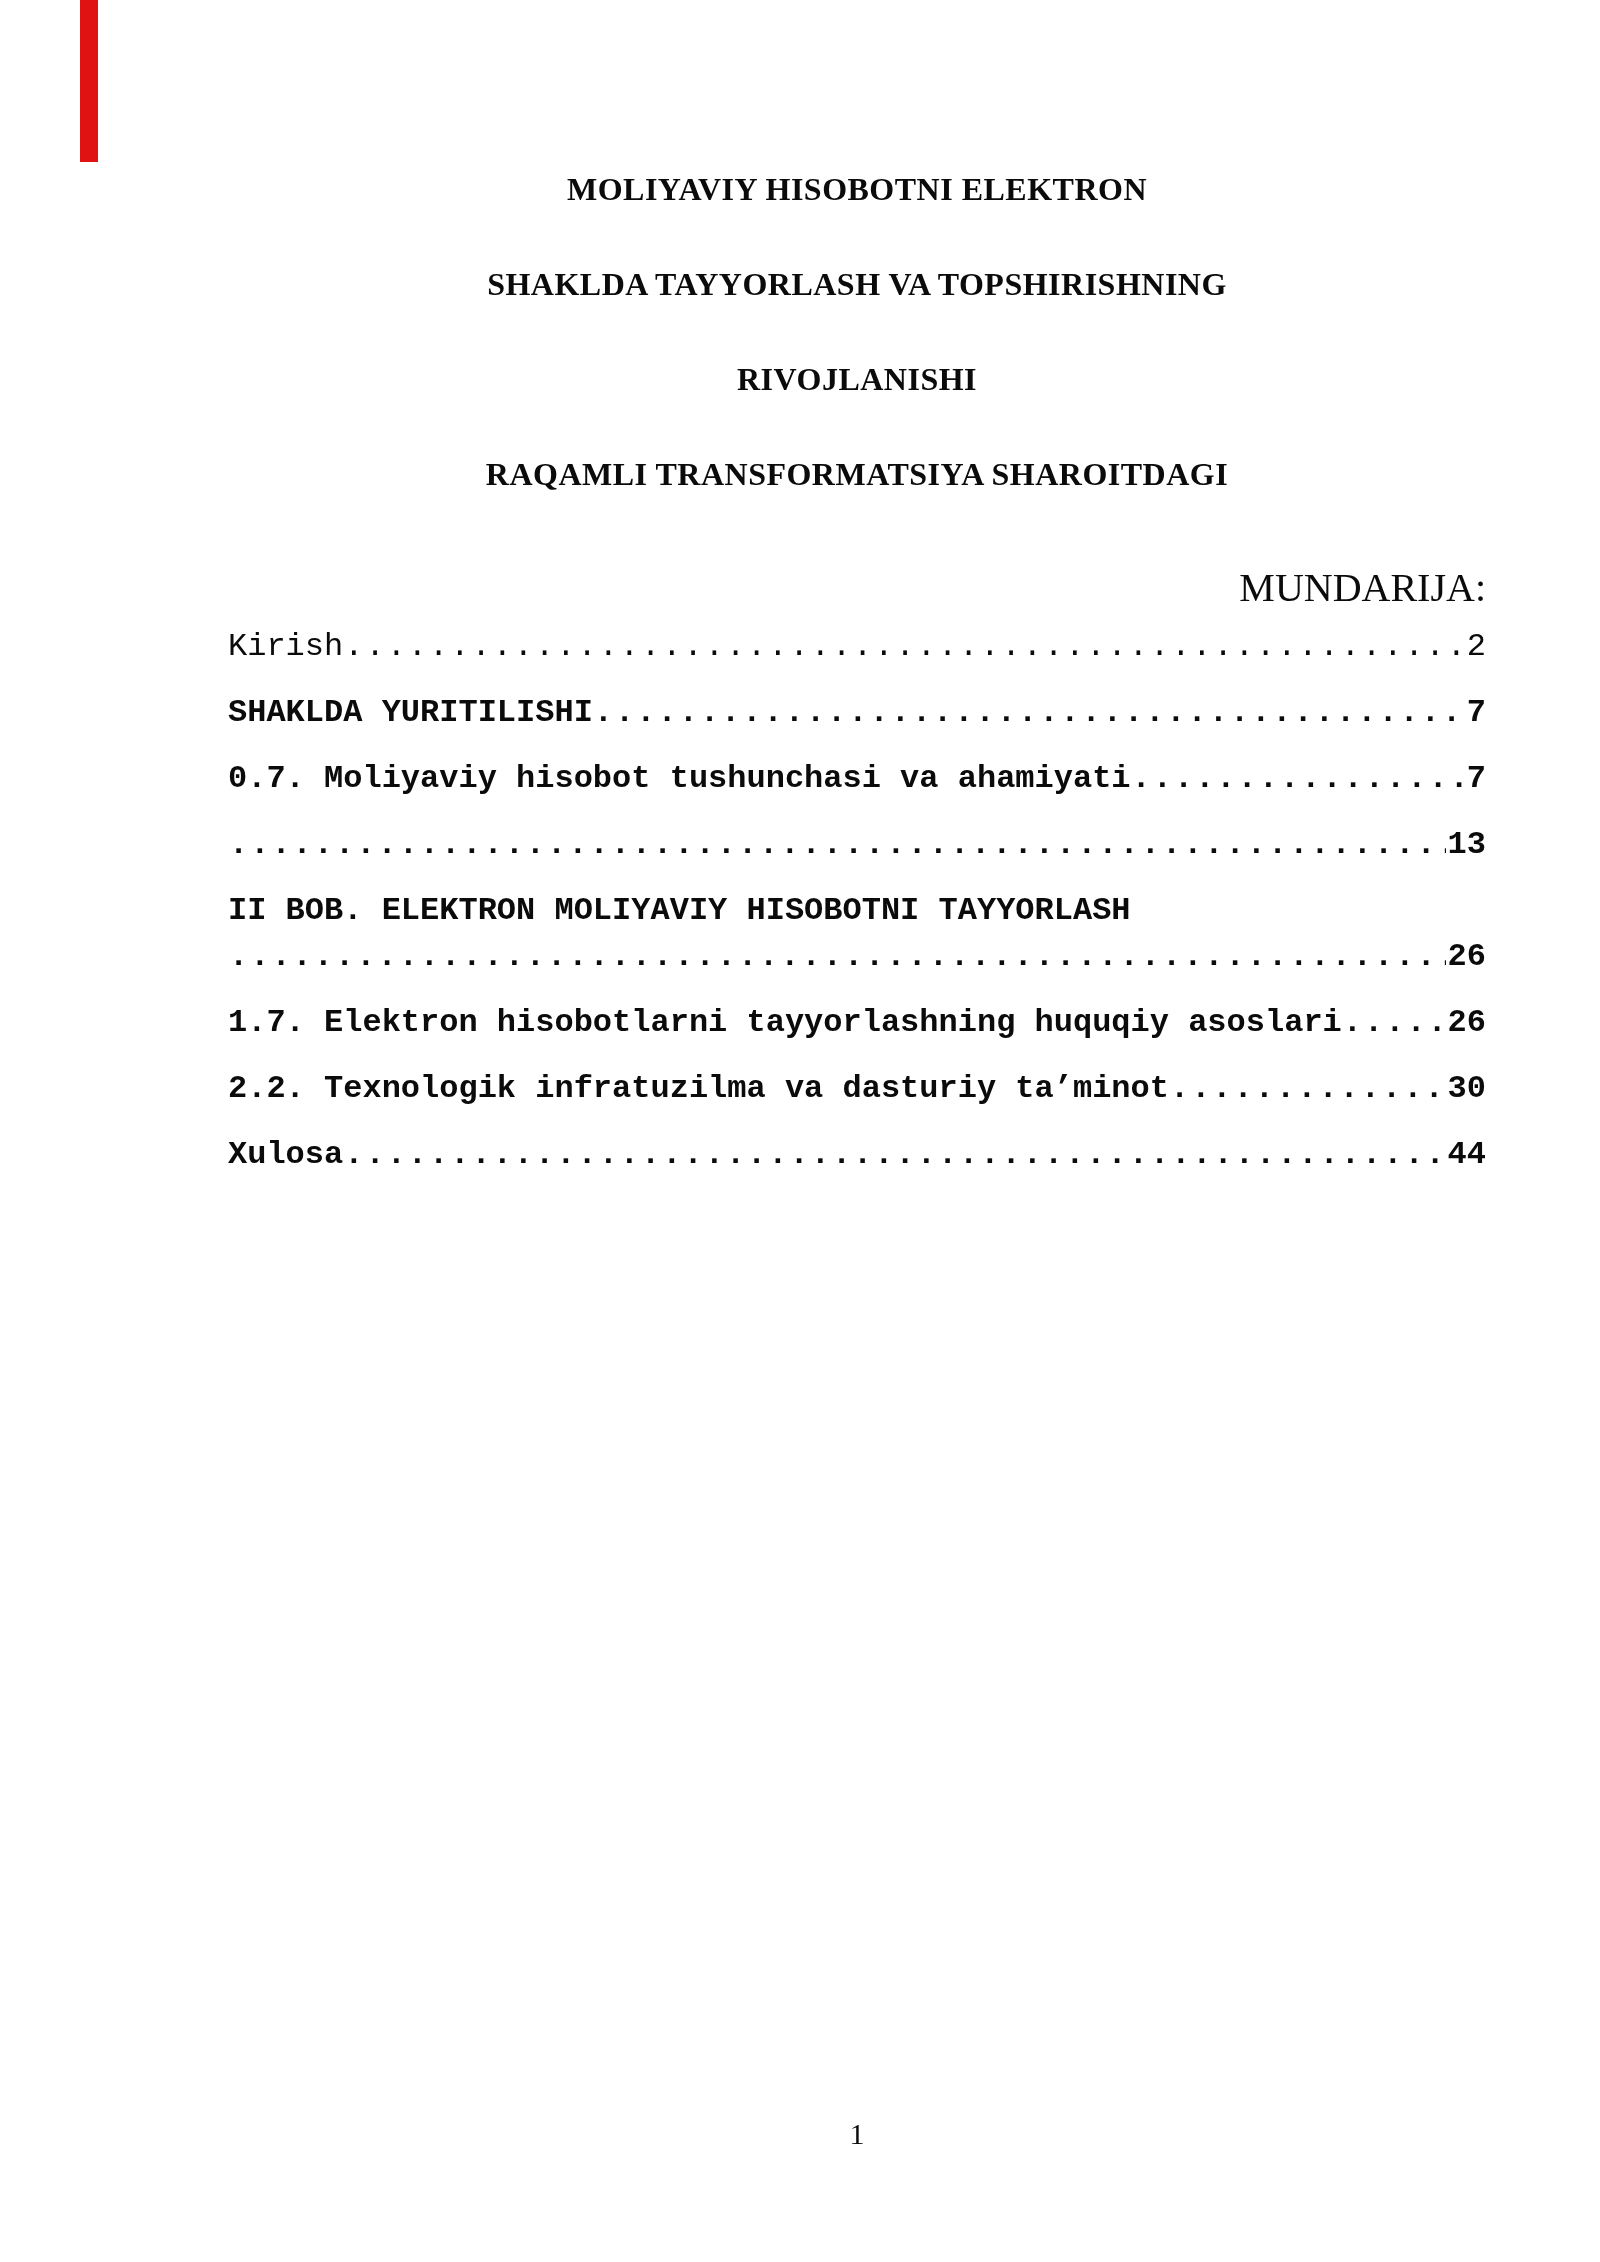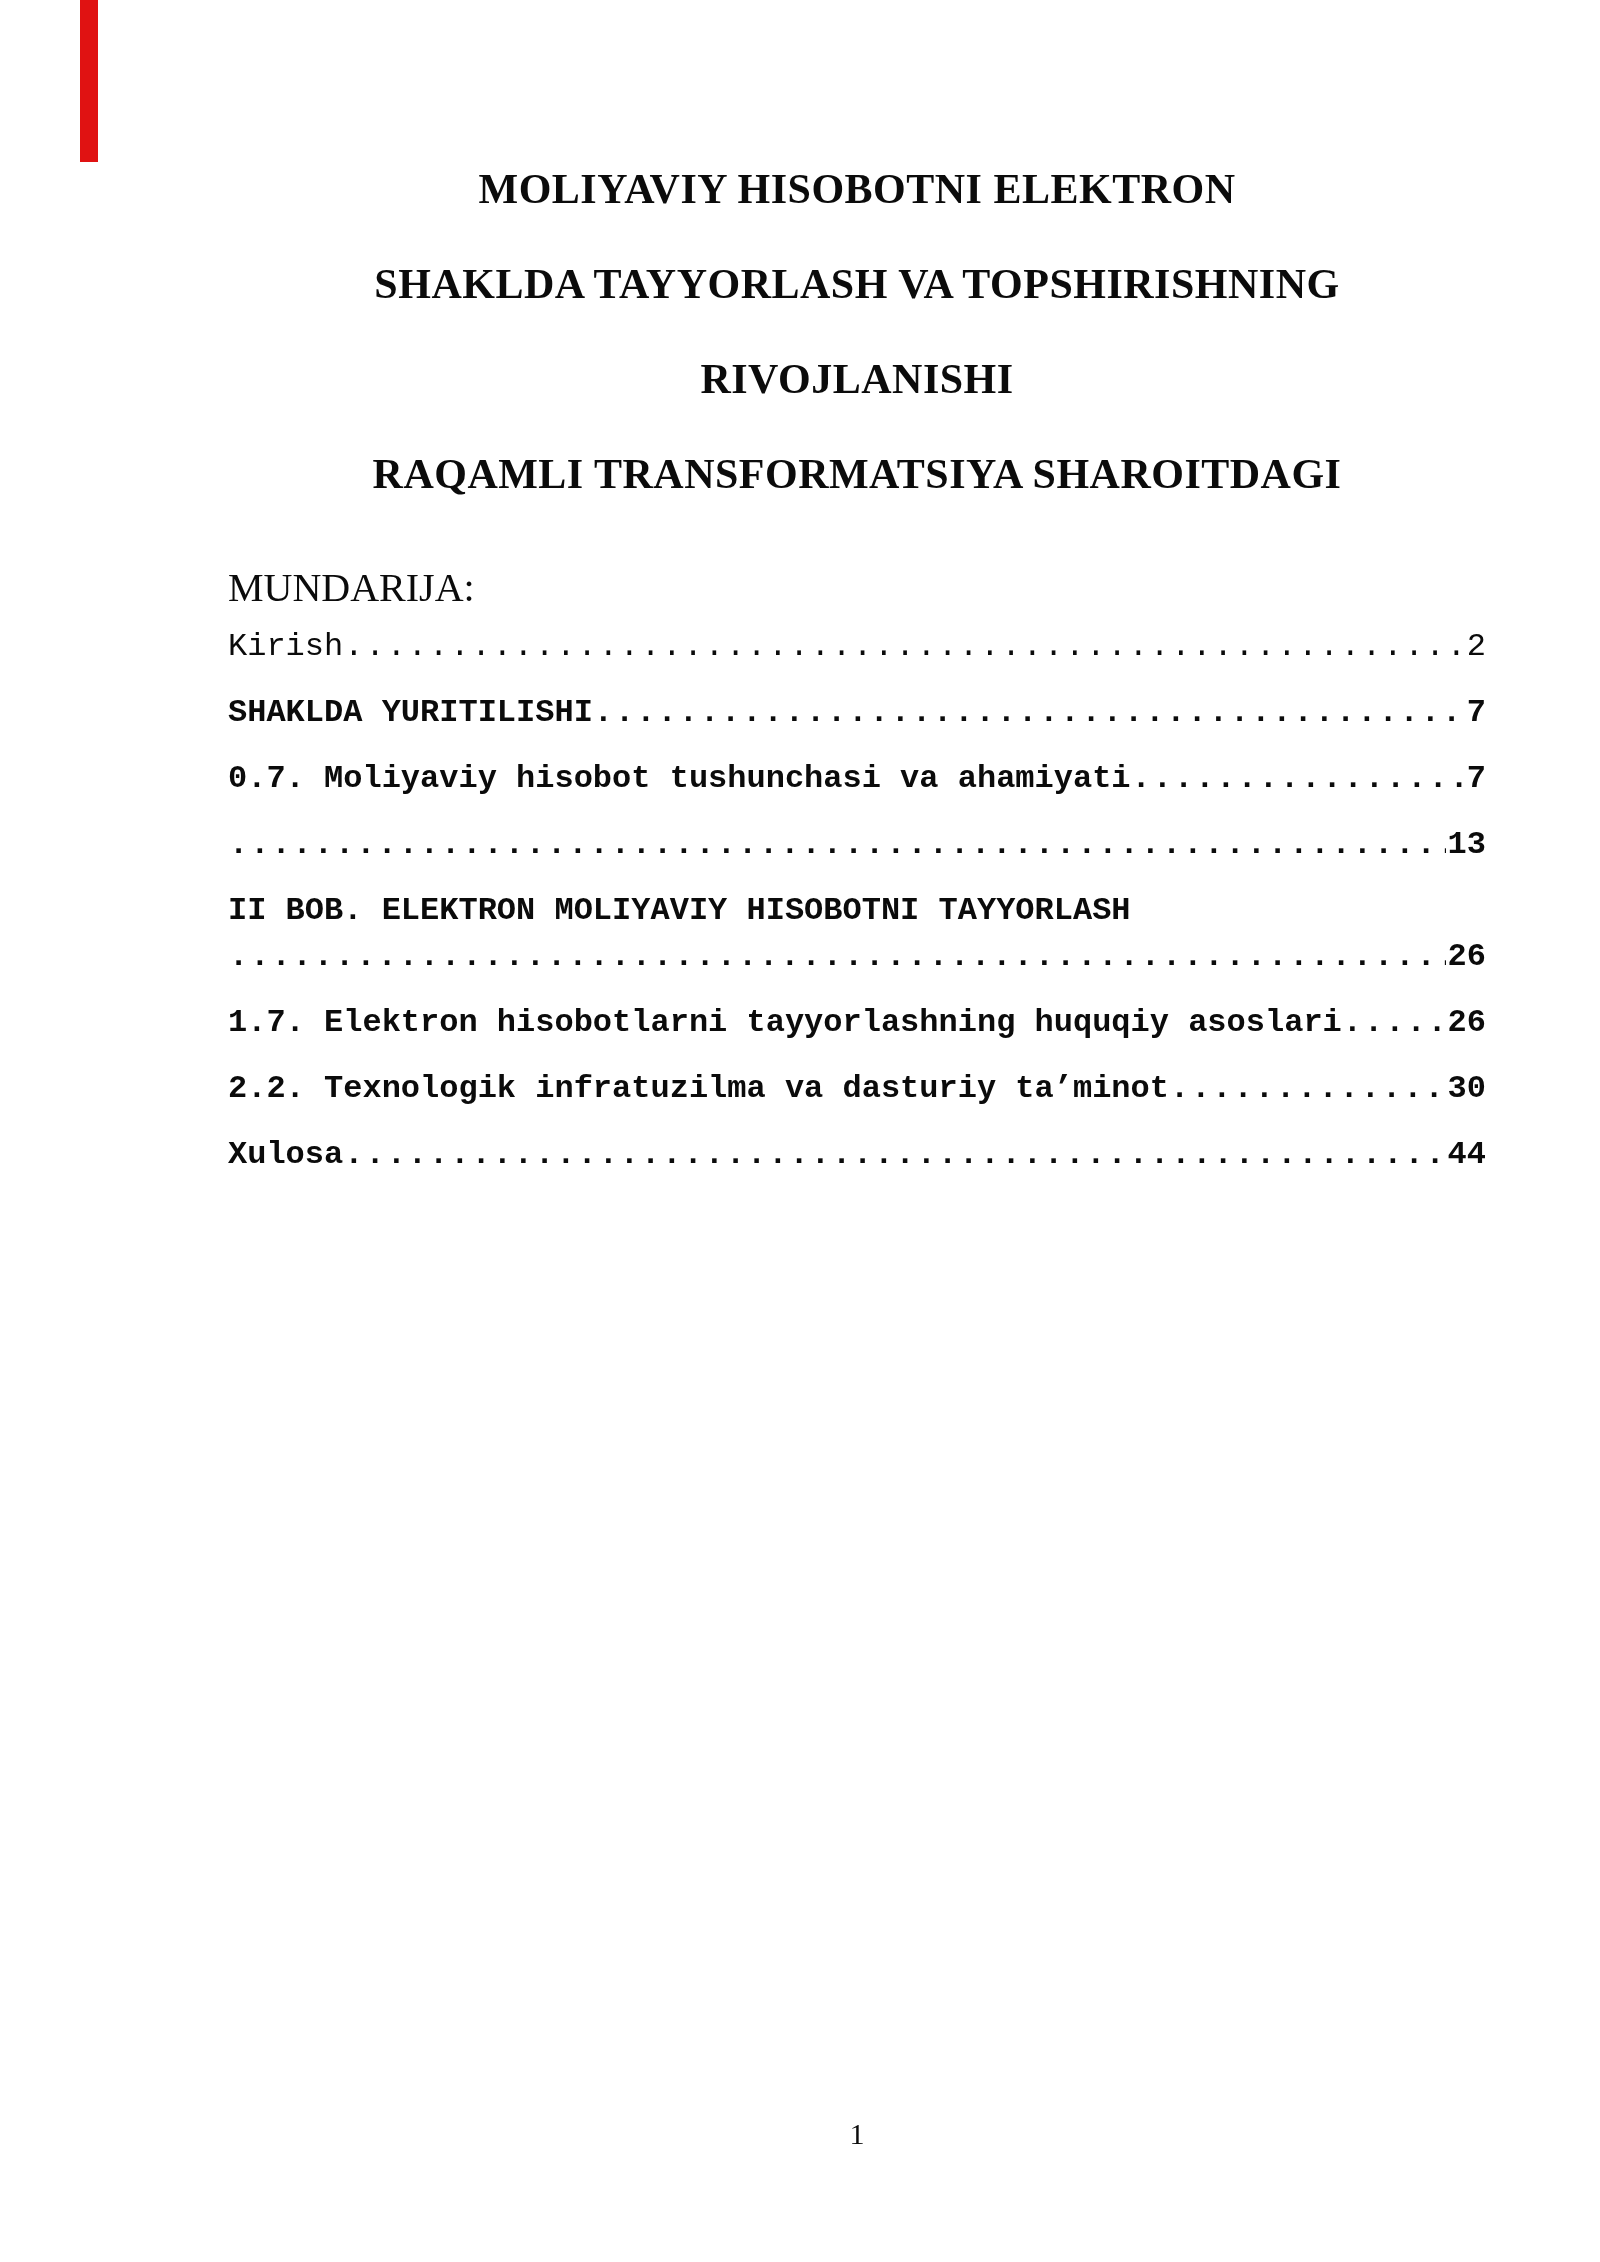--- a/index.html
+++ b/index.html
@@ -30,27 +30,27 @@
     top: 0;
     left: 0;
     width: 1600px;
     padding-left: 228px;
     padding-right: 114px;
   }
   .doc-title {
     margin-top: 142px;
     text-align: center;
     font-weight: 700;
-    font-size: 42px;
+    font-size: 32px;
     line-height: 95px;
     letter-spacing: 0.5px;
   }
   .toc-heading {
     margin-top: 38px;
-    text-align: left;
+    text-align: right;
     font-weight: 400;
     font-size: 40px;
     line-height: 56px;
   }
   .toc-list {
     margin-top: 8px;
     font-size: 32px;
   }
   .toc-entry {
     margin-bottom: 20px;

